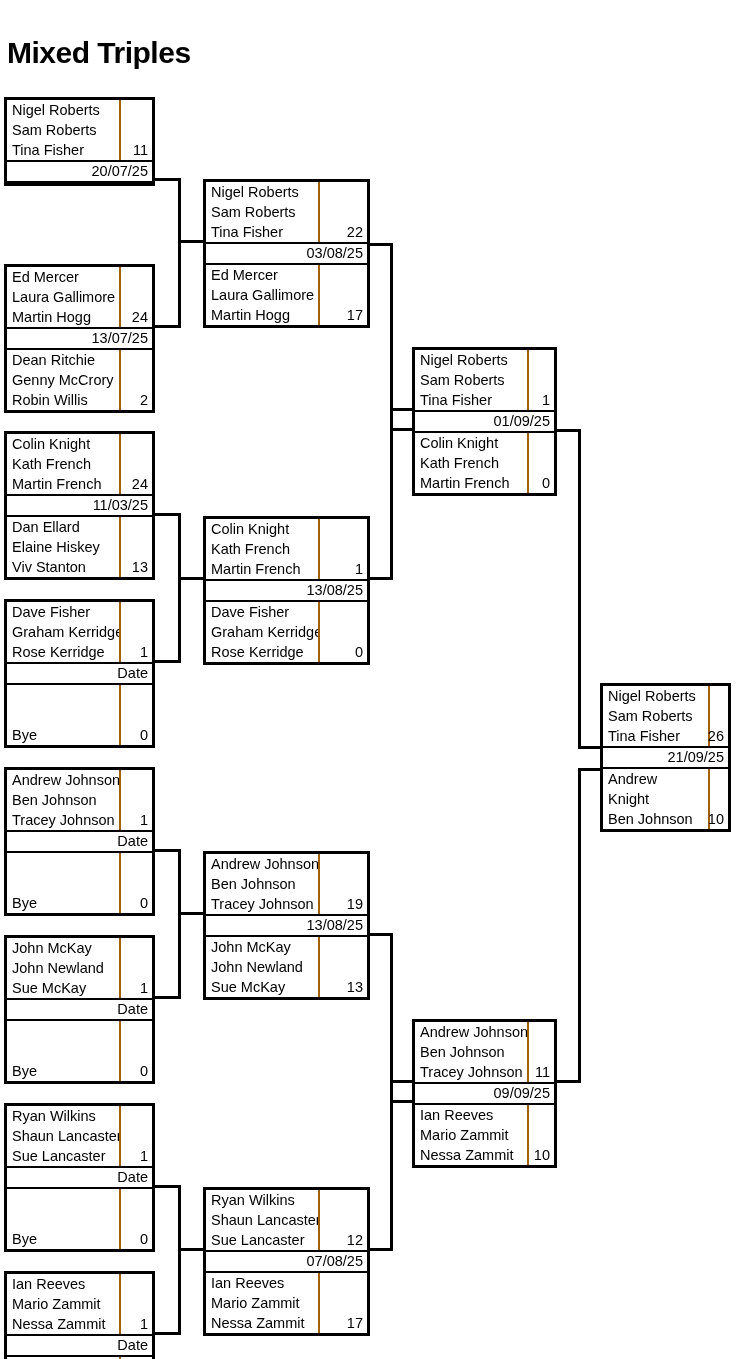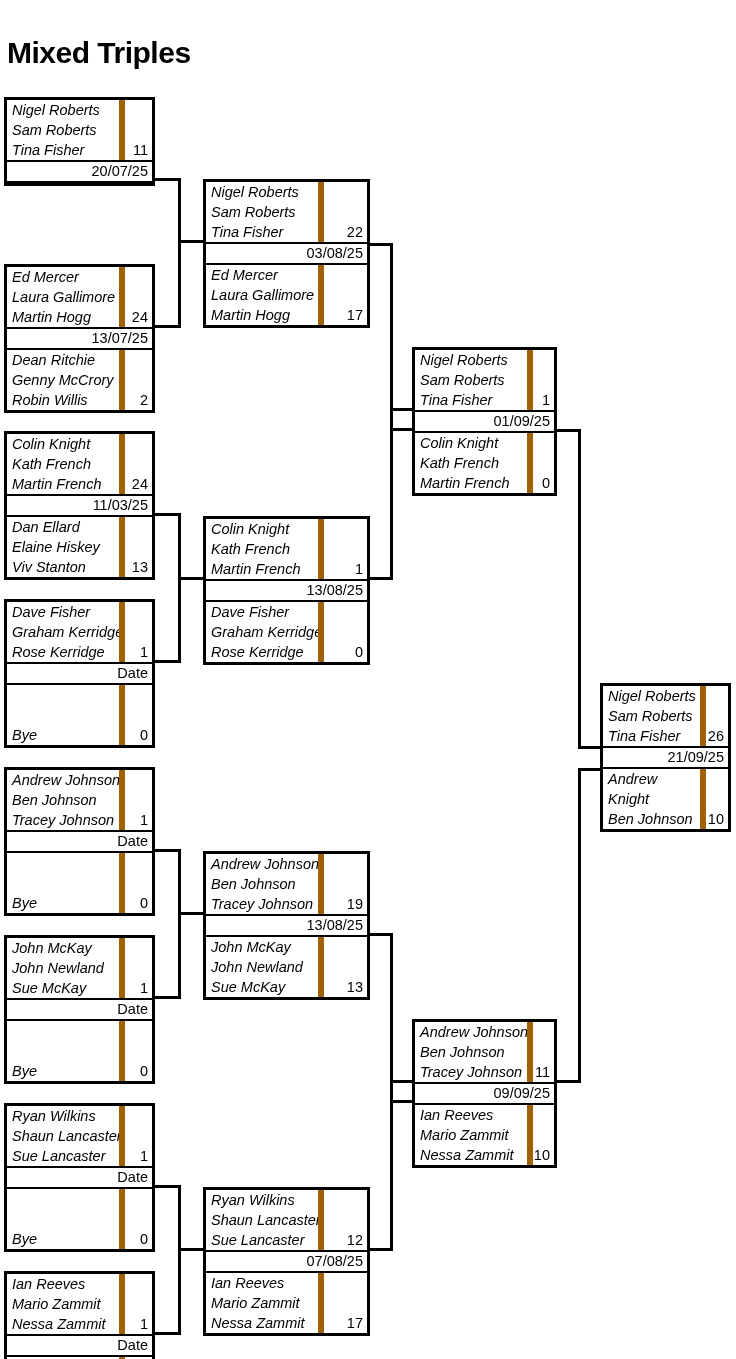--- a/index.html
+++ b/index.html
@@ -12,31 +12,31 @@
     font-size:30px;font-weight:bold;letter-spacing:-0.5px;white-space:nowrap;
   }
   .match{
     position:absolute;border:3px solid #000;background:#fff;box-sizing:content-box;
   }
   .r1{width:145px;}  
   .r2{width:161px;}
   .r3{width:139px;}
   .rf{width:125px;}
   .team{display:flex;height:60px;overflow:hidden;}
-  .names{flex:1;overflow:hidden;font-style:italic;}
+  .names{flex:1;overflow:hidden;}
   .nm{height:20px;line-height:20px;font-size:14.5px;padding-left:5px;white-space:nowrap;overflow:hidden;}
   .score{
-    border-left:6px solid #a16207;box-sizing:border-box;
+    border-left:2px solid #a16207;box-sizing:border-box;
     display:flex;align-items:flex-end;justify-content:flex-end;
     font-size:14.5px;padding:4px 4px 2px 0;
   }
   .r1 .score{width:33px;}
   .r2 .score{width:49px;}
   .r3 .score{width:27px;}
-  .rf .score{width:28px;}
+  .rf .score{width:20px;}
   .date{
     height:19px;line-height:18px;border-top:2px solid #000;border-bottom:2px solid #000;
     font-size:14.5px;text-align:right;padding-right:4px;
   }
   .short .team.bottom{height:19px;}
   .short .team.bottom .nm{height:19px;line-height:19px;}
   .short .team.bottom .score{padding-bottom:1px;}
   .ln{position:absolute;background:#000000;}
   .ln.h{height:3px;}
   .ln.v{width:3px;}

